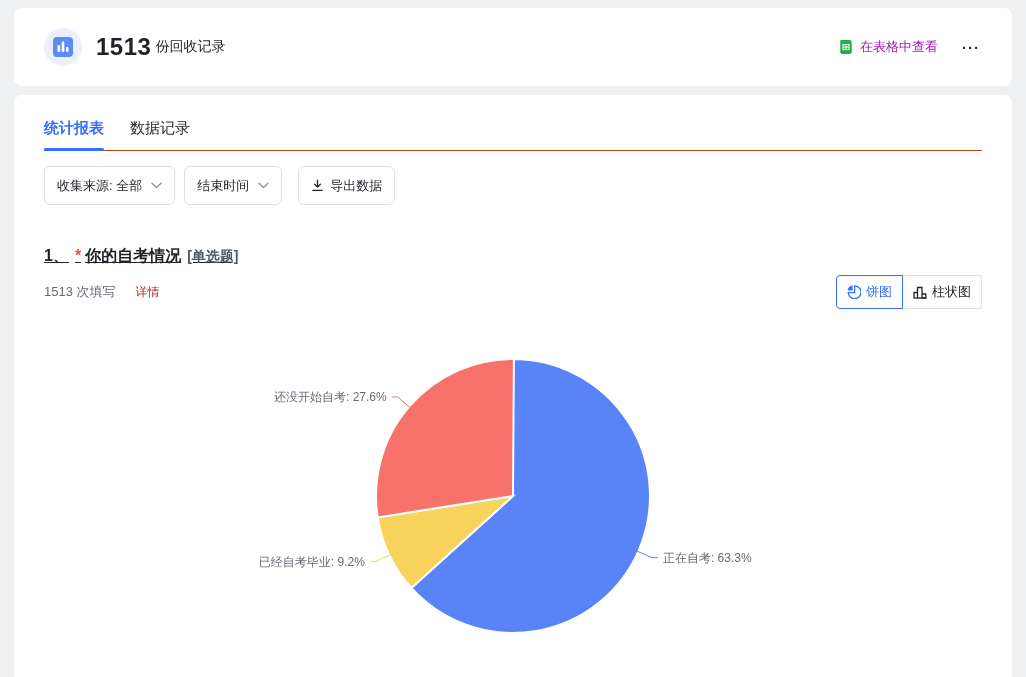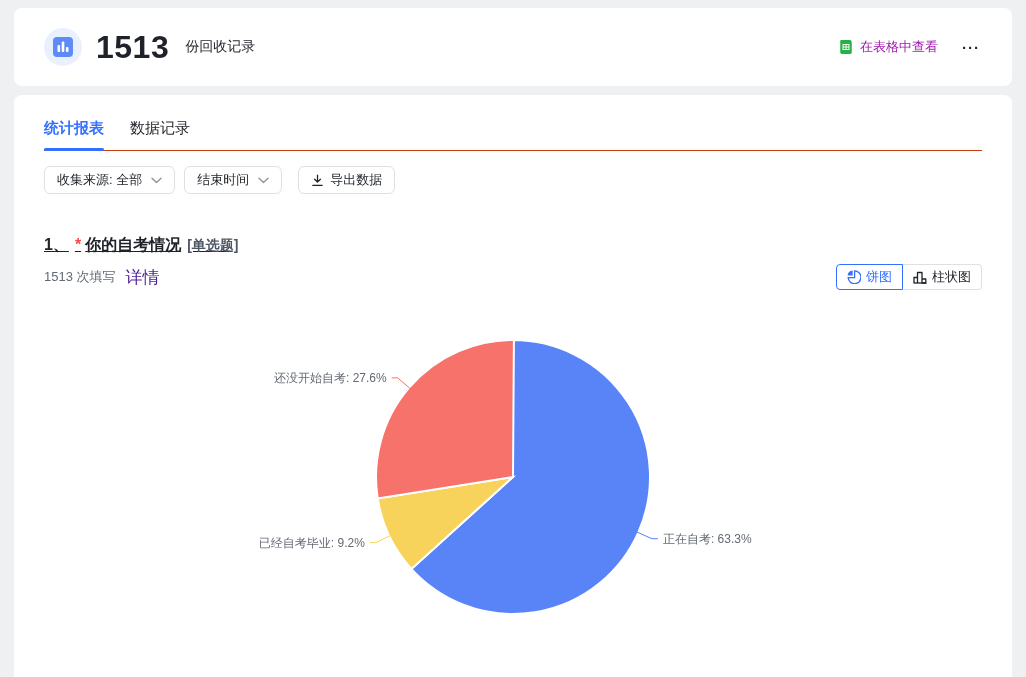--- a/index.html
+++ b/index.html
@@ -2,48 +2,48 @@
 <html><head>
 <meta charset="utf-8">
 <style>
   * { margin:0; padding:0; box-sizing:border-box; }
   html,body { width:1026px; height:677px; overflow:hidden; }
   body { background:#EEF0F2; font-family:"Liberation Sans","DejaVu Sans",sans-serif; color:#1F2329; }
 
   .card { background:#fff; margin:0 14px; border-radius:8px; }
   .header-card { margin-top:8px; height:78px; display:flex; align-items:center; padding:0 30px; }
   .icon-circle { width:38px; height:38px; border-radius:50%; background:#EAF1FE; display:flex; align-items:center; justify-content:center; margin-right:14px; }
-  .hdr-count { font-size:32px; font-weight:bold; color:#1F2329; margin-right:16px; letter-spacing:.5px; }
+  .hdr-count { font-size:24px; font-weight:bold; color:#1F2329; margin-right:4px; letter-spacing:.5px; }
   .hdr-suffix { font-size:14px; color:#1F2329; }
   .hdr-right { margin-left:auto; display:flex; align-items:center; }
   .view-table { display:flex; align-items:center; font-size:13px; color:#a21caf; cursor:pointer; }
   .view-table svg { margin-right:6px; }
   .more-btn { margin-left:22px; font-size:15px; font-weight:bold; color:#1F2329; letter-spacing:1px; cursor:pointer; line-height:1; padding:4px 2px; }
 
   .main-card { margin-top:9px; height:590px; padding:0 30px; }
   .tabs { display:flex; gap:26px; padding-top:22px; border-bottom:1px solid #c2410c; }
   .tab { font-size:15px; color:#1F2329; padding-bottom:12px; position:relative; cursor:pointer; line-height:21px; }
   .tab.active { color:#3370FF; font-weight:bold; }
   .tab.active::after { content:""; position:absolute; left:0; right:0; bottom:-1px; height:3px; background:#3370FF; border-radius:1.5px; }
 
   .filters { display:flex; align-items:center; gap:9px; margin-top:15px; }
-  .filter-btn { height:28px; display:flex; align-items:center; padding:0 12px; border:1px solid #DEE0E3; border-radius:6px; background:#fff; font-size:13px; color:#1F2329; cursor:pointer; }
+  .filter-btn { height:39px; display:flex; align-items:center; padding:0 12px; border:1px solid #DEE0E3; border-radius:6px; background:#fff; font-size:13px; color:#1F2329; cursor:pointer; }
   .filter-btn svg.chev { margin-left:9px; }
   .export-btn { margin-left:7px; }
   .export-btn svg { margin-right:6px; }
 
   .question-row { margin-top:42px; font-size:16px; font-weight:bold; line-height:18px;text-decoration:underline; }
   .q-required { color:#F54A45; margin:0 4px 0 6px; }
   .q-type { font-size:14px; color:#4E5665; font-weight:bold; margin-left:6px; }
 
   .sub-row { margin-top:10px; display:flex; align-items:center; }
   .fill-count { font-size:13px; color:#646A73; }
-  .detail-link { font-size:17px; color:#4c1d95; margin-left:10px; cursor:pointer; }
+  .detail-link { font-size:12px; color:#b91c1c; margin-left:20px; cursor:pointer; }
   .toggle-group { margin-left:auto; display:flex; }
-  .toggle-btn { height:26px; display:flex; align-items:center; padding:0 10px; font-size:13px; border:1px solid #DEE0E3; background:#fff; cursor:pointer; color:#1F2329; }
+  .toggle-btn { height:34px; display:flex; align-items:center; padding:0 10px; font-size:13px; border:1px solid #DEE0E3; background:#fff; cursor:pointer; color:#1F2329; }
   .toggle-btn svg { margin-right:5px; }
   .toggle-btn.first { border-radius:4px 0 0 4px; }
   .toggle-btn.last { border-radius:0 4px 4px 0; border-left:none; }
   .toggle-btn.active { border:1px solid #3370FF; color:#3370FF; position:relative; z-index:2; }
 
   .chart-area { margin-top:36px; }
   .pie-label { font-size:12px; fill:#646A73; }
 </style>
 </head>
 <body>

